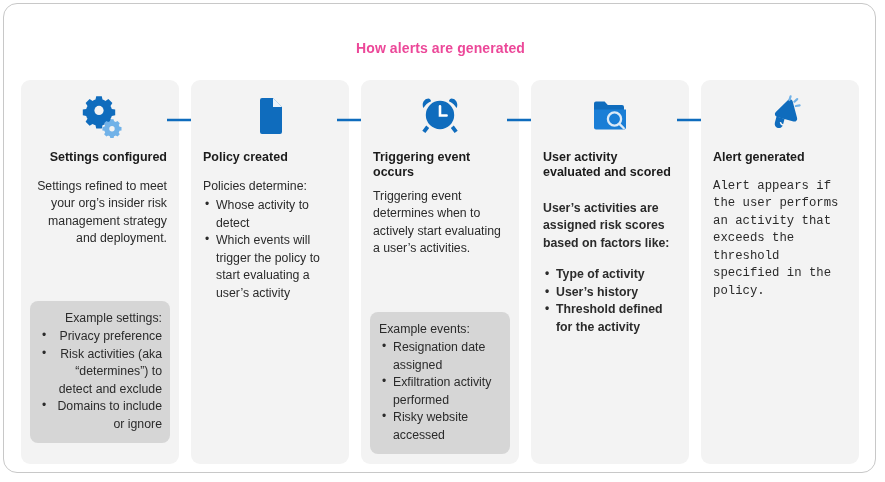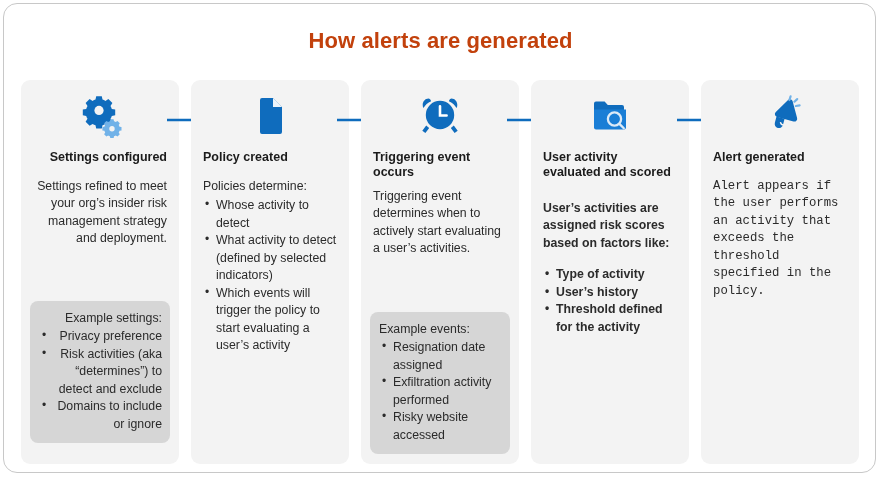--- a/index.html
+++ b/index.html
@@ -12,25 +12,25 @@
   .frame{
     position:absolute;left:3px;top:3px;
     width:873px;height:470px;
     background:#ffffff;
     border:1.5px solid #c8c8c8;
     border-radius:14px;
     box-sizing:border-box;
     overflow:hidden;
   }
   .title{
-    position:absolute;left:0;top:24px;width:873px;
+    position:absolute;left:0;top:36px;width:873px;
     text-align:center;
-    font-size:22px;
+    font-size:14px;
     font-weight:bold;
-    color:#c2410c;
+    color:#ec4899;
     letter-spacing:0.1px;
   }
   .cards{
     position:absolute;left:17px;top:76px;
     width:840px;height:384px;
   }
   .card{
     position:absolute;
     top:0;
     width:158px;
@@ -150,21 +150,20 @@
             <path d="M14 6h13l9 9v25a2 2 0 0 1-2 2H16a2 2 0 0 1-2-2V8a2 2 0 0 1 2-2z" fill="#0f6cbd"></path>
             <path d="M27 6l9 9h-9z" fill="#ffffff" opacity="0.92"></path>
           </svg>
         </div>
       </div>
       <div class="heading" style="top:70px;">Policy created</div>
       <div class="body" style="top:98px;">
         <p>Policies determine:</p>
         <ul class="bul" style="margin-top:2px;">
           <li>Whose activity to detect</li>
-          <li>What activity to detect (defined by selected indicators)</li>
           <li>Which events will trigger the policy to start evaluating a user’s activity</li>
         </ul>
       </div>
     </div>
 
     <div class="arrow" style="left:316px;width:48px;">
       <svg width="48" height="16" viewBox="0 0 48 16">
         <path d="M0 8 H40" stroke="#0f6cbd" stroke-width="2.6" fill="none"></path>
         <path d="M34 1.5 L41.5 8 L34 14.5" stroke="#0f6cbd" stroke-width="2.6" fill="none" stroke-linecap="square"></path>
       </svg>

